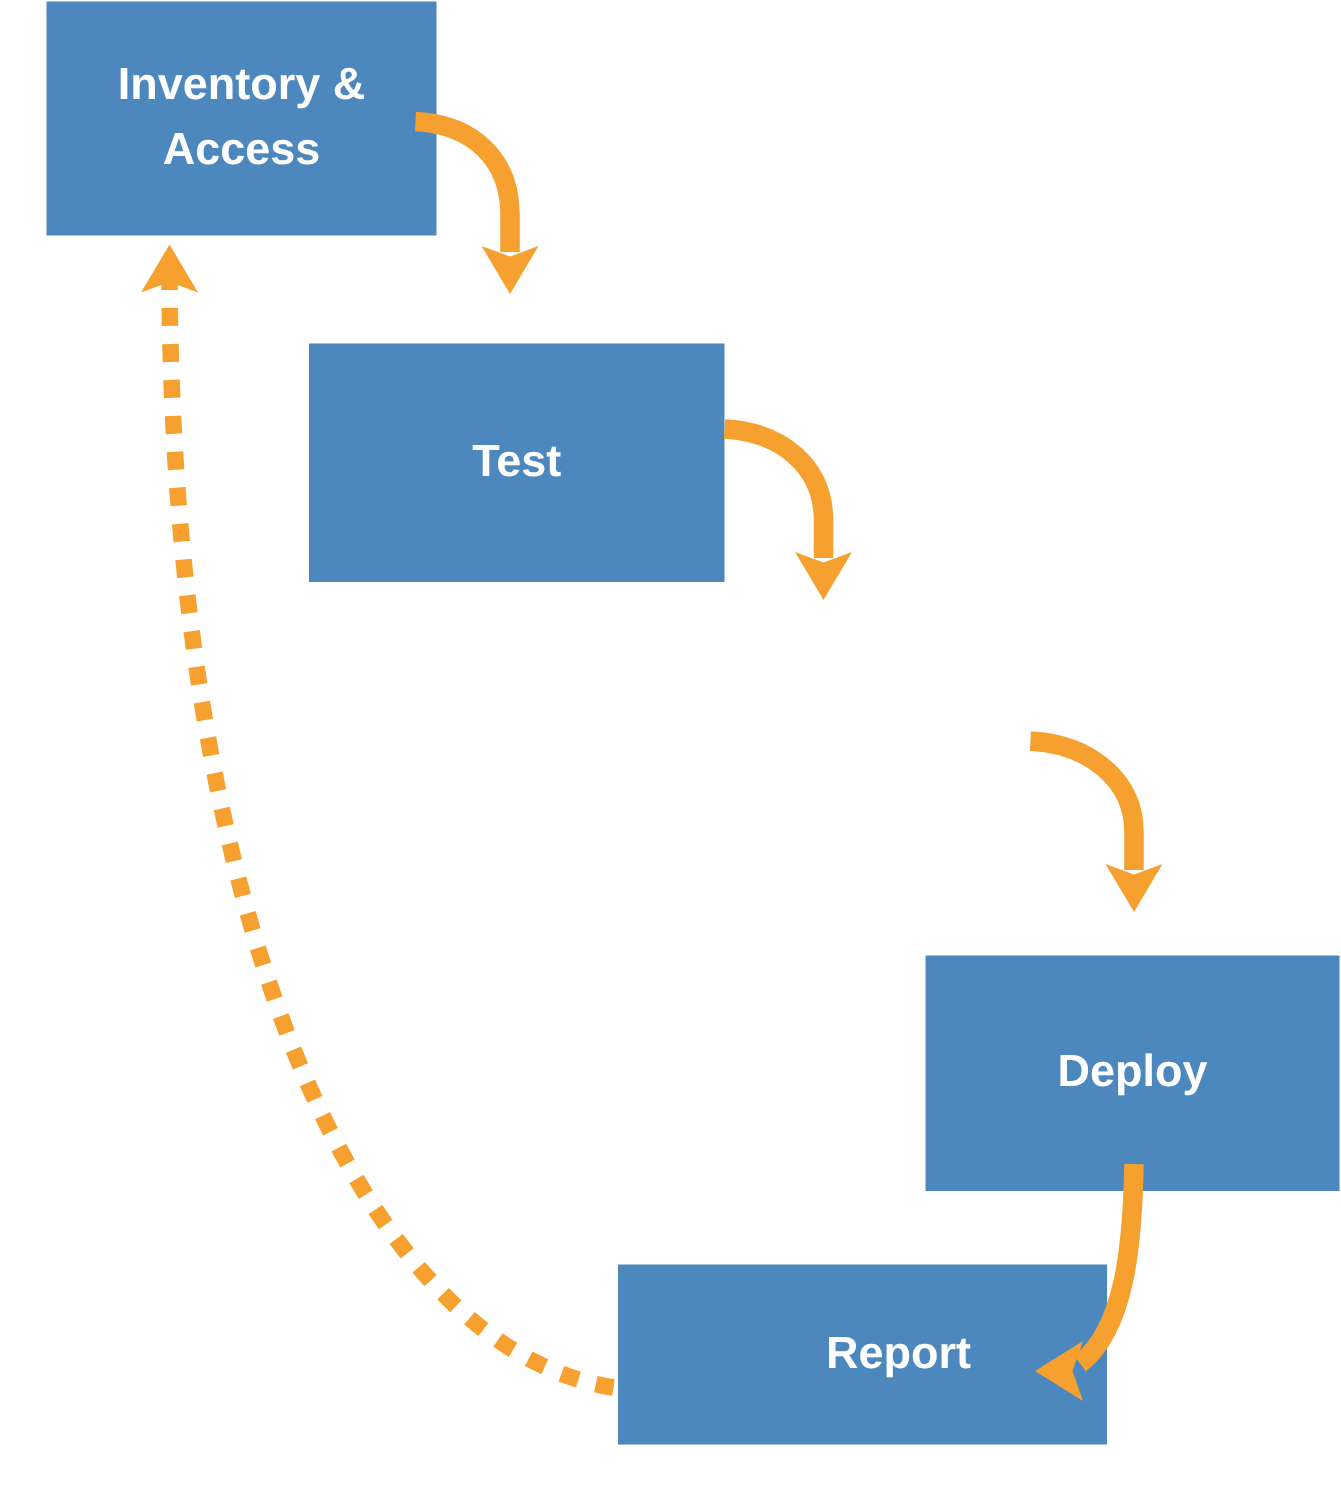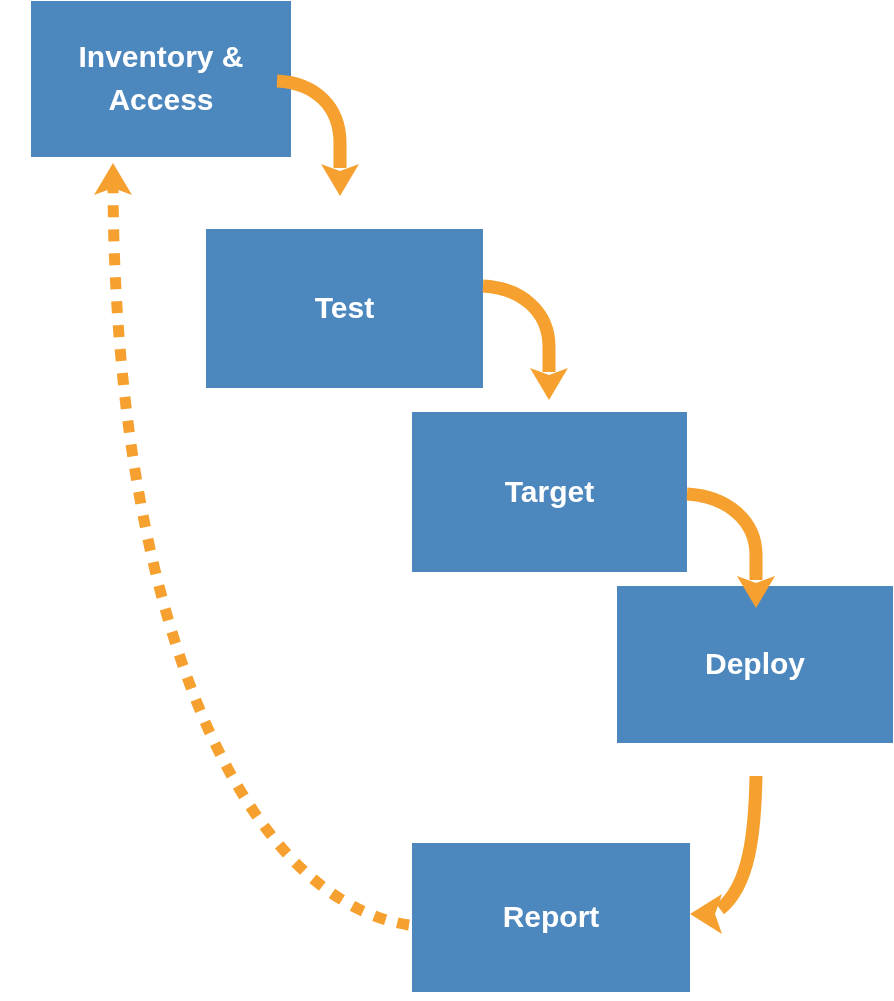--- a/index.html
+++ b/index.html
@@ -32,40 +32,37 @@
     justify-content: center;
     text-align: center;
     font-weight: 700;
     font-size: 30px;
     line-height: 1.43;
     white-space: pre-line;
   }
   .node-inventory { left: 3px;   top: 1px;   width: 260px; height: 156px; margin-left: 28px; }
   .node-test      { left: 206px; top: 206px; width: 277px; height: 159px; margin-top: 23px; }
   .node-target    { left: 412px; top: 412px; width: 275px; height: 160px; }
-  .node-deploy    { left: 617px; top: 586px; width: 276px; height: 157px; }
-  .node-report    { left: 412px; top: 843px; width: 278px; height: 149px; }
+  .node-deploy    { left: 617px; top: 637px; width: 276px; height: 157px; }
+  .node-report    { left: 412px; top: 843px; width: 278px; height: 120px; padding-left: 48px; }
 </style>
 </head>
 <body>
 
 <div class="canvas">
 
   <div class="node node-inventory">
     <span>Inventory &amp;
 Access</span>
   </div>
 
   <div class="node node-test">
     <span>Test</span>
   </div>
 
-  <div class="node node-target">
-    <span>Target</span>
-  </div>
 
   <div class="node node-deploy">
     <span>Deploy</span>
   </div>
 
   <div class="node node-report">
     <span>Report</span>
   </div>
 
   <svg class="arrows" viewBox="0 0 894 1001" xmlns="http://www.w3.org/2000/svg" aria-hidden="true">

